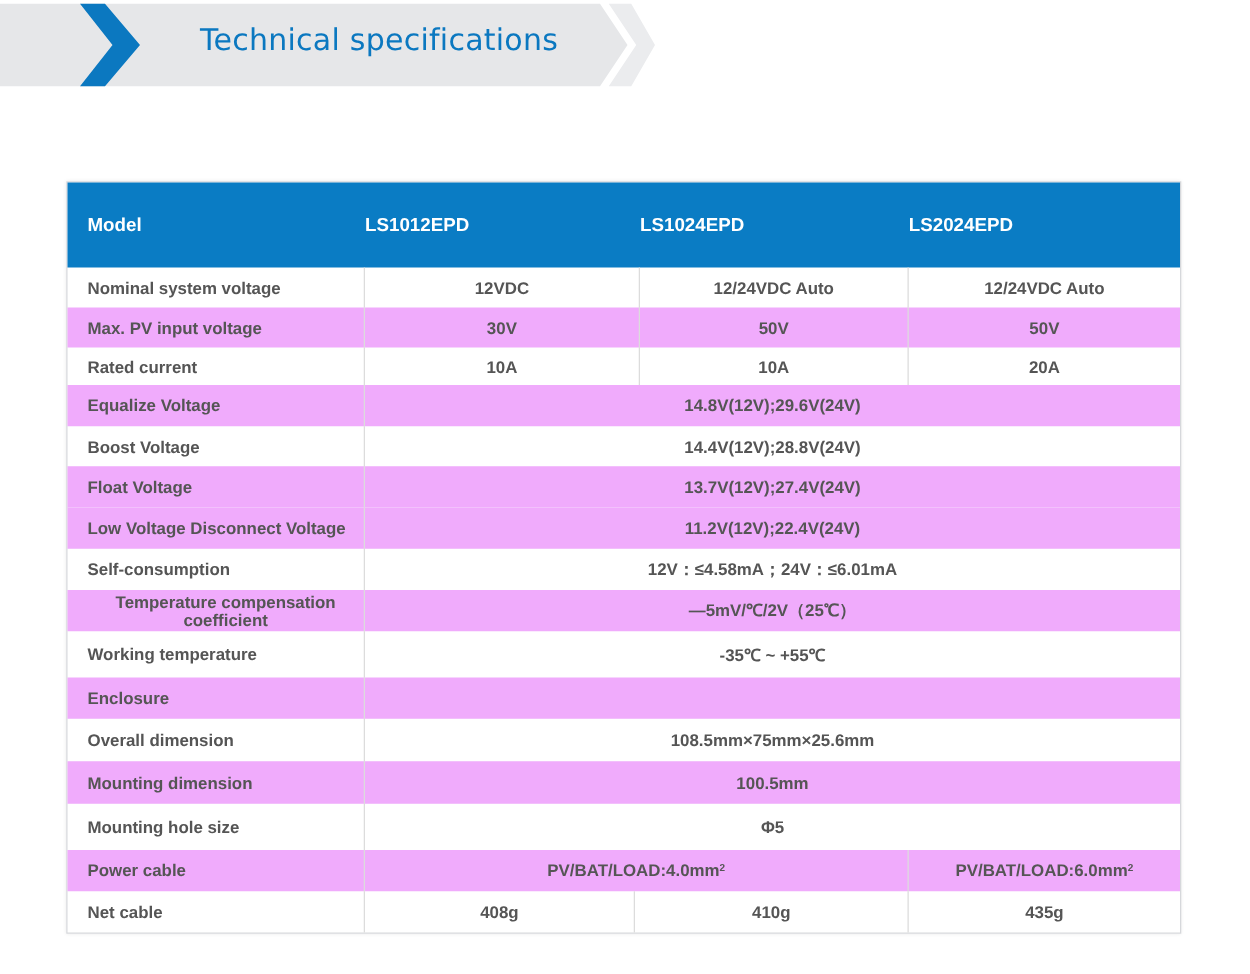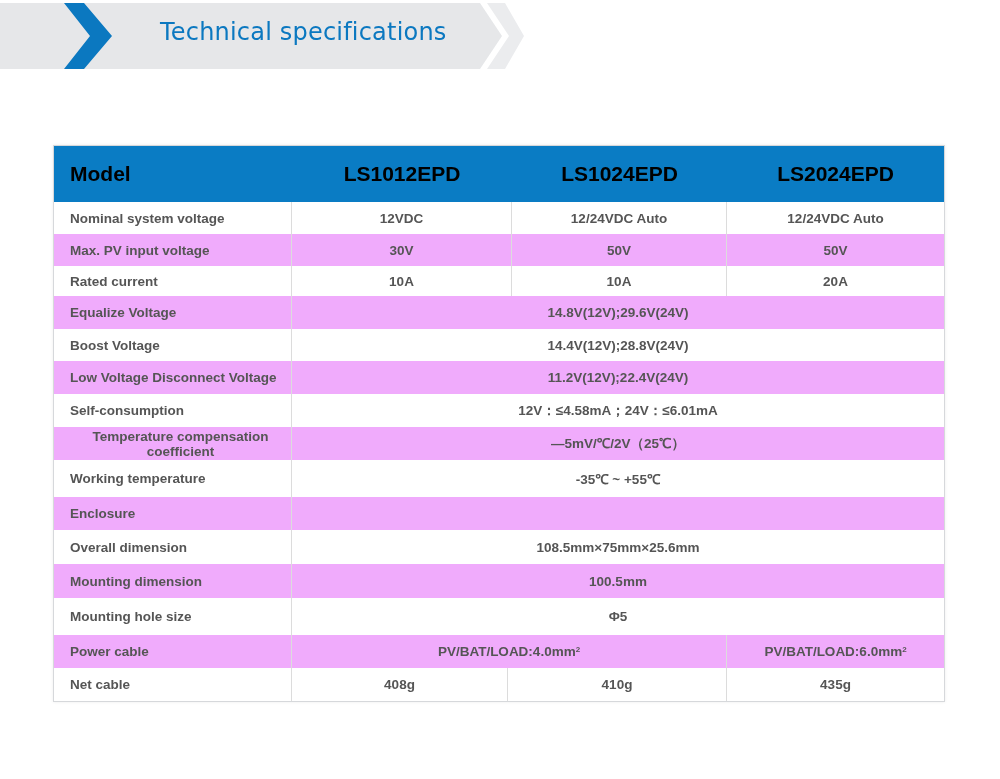--- a/index.html
+++ b/index.html
@@ -19,28 +19,28 @@
   
   .spec-table {
     position: absolute; left: 53px; top: 145px; width: 892px;
     border: 1px solid #d6d8db;
     box-shadow: 0 0 3px rgba(0,0,0,0.08);
     border-collapse: collapse;
   }
   .thead {
     display: grid;
     grid-template-columns: 238px 220px 215px 1fr;
-    height: 56px;
+    height: 68px;
     background: #0a7cc4;
-    color: #000000;
+    color: #ffffff;
     font-weight: bold;
-    font-size: 21px;
+    font-size: 15px;
     align-items: center;
   }
-  .thead .th { text-align: center; }
+  .thead .th { text-align: left; }
   .thead .th.first { text-align: left; padding-left: 16px; }
 
   .row {
     display: grid;
     grid-template-columns: 238px 220px 215px 1fr;
     font-size: 13.5px;
     color: #555;
     align-items: center;
     font-weight: bold;
   }
@@ -100,20 +100,24 @@
   <div class="row alt" style="height:33px">
     <div class="cell label">Equalize Voltage</div>
     <div class="cell span3">14.8V(12V);29.6V(24V)</div>
   </div>
 
   <div class="row" style="height:32px">
     <div class="cell label">Boost Voltage</div>
     <div class="cell span3">14.4V(12V);28.8V(24V)</div>
   </div>
 
+  <div class="row alt" style="height:33px">
+    <div class="cell label">Float Voltage</div>
+    <div class="cell span3">13.7V(12V);27.4V(24V)</div>
+  </div>
 
 
   <div class="row alt" style="height:33px">
     <div class="cell label">Low Voltage Disconnect Voltage</div>
     <div class="cell span3">11.2V(12V);22.4V(24V)</div>
   </div>
 
   <div class="row" style="height:33px">
     <div class="cell label">Self-consumption</div>
     <div class="cell span3">12V：≤4.58mA；24V：≤6.01mA</div>

